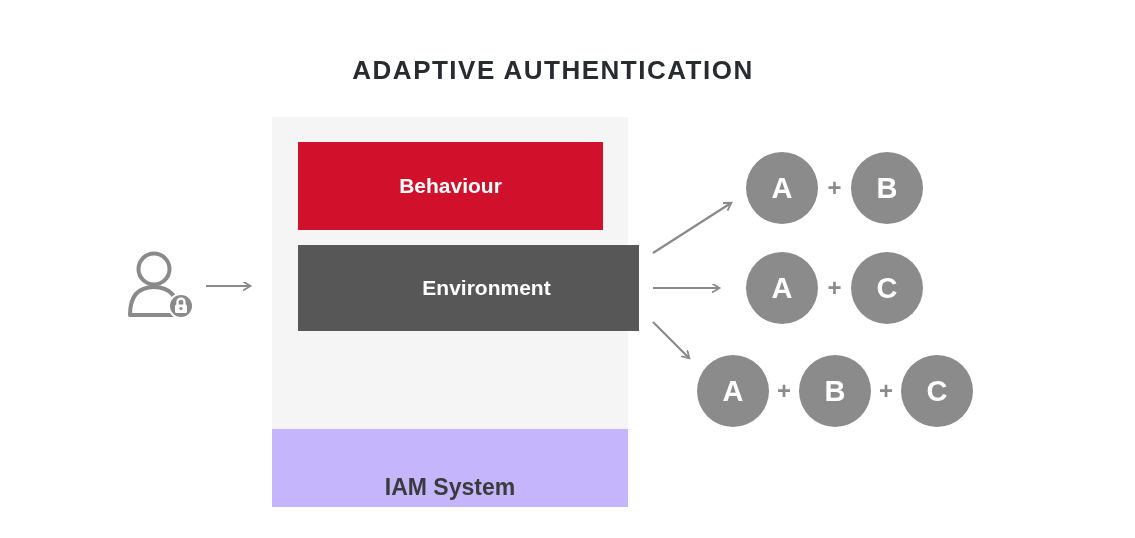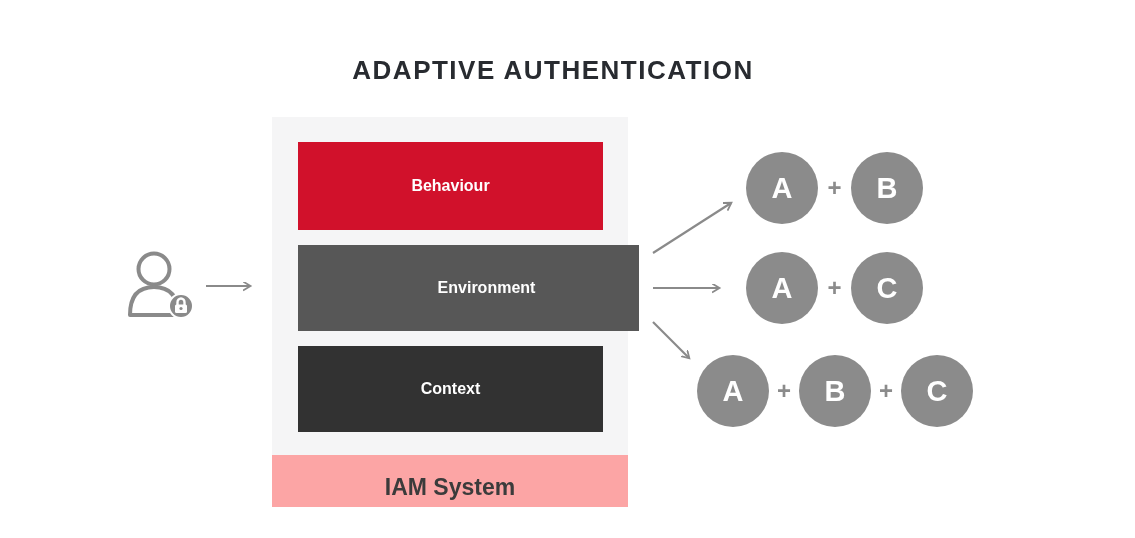--- a/index.html
+++ b/index.html
@@ -25,29 +25,29 @@
     position:absolute;
     left:272px;top:117px;
     width:356px;height:390px;
     background:#f5f5f6;
   }
   .layer{
     position:absolute;
     left:26px;width:305px;
     display:flex;align-items:center;justify-content:center;
     color:#ffffff;
-    font-size:16px;font-weight:bold;
+    font-size:21px;font-weight:bold;
   }
   .layer.behaviour{top:25px;height:88px;background:#d1112b;}
   .layer.environment{top:128px;height:86px;background:#575757;padding-left:36px;}
   .layer.context{top:229px;height:86px;background:#323232;}
   .iam-base{
     position:absolute;
-    left:0;bottom:0;width:356px;height:52px;
-    background:#fca5a5;
+    left:0;bottom:0;width:356px;height:78px;
+    background:#c4b5fd;
     display:flex;align-items:flex-end;justify-content:center;
     padding-bottom:6px;box-sizing:border-box;
     color:#3b3b3b;
     font-size:23px;font-weight:bold;
   }
   
   .user-icon{
     position:absolute;left:127px;top:249px;
     width:68px;height:70px;
   }
@@ -106,23 +106,20 @@
     <line x1="653" y1="322" x2="689" y2="358" stroke="#8a8a8a" stroke-width="2.2" marker-end="url(#ah)"></line>
   </svg>
 
   <div class="stack">
     <div class="layer behaviour">
       <span>Behaviour</span>
     </div>
     <div class="layer environment">
       <span>Environment</span>
     </div>
-    <div class="layer context">
-      <span>Context</span>
-    </div>
     <div class="iam-base">
       <span>IAM System</span>
     </div>
   </div>
 
   <div class="combo-row row-1">
     <div class="factor-circle">
       <span>A</span>
     </div>
     <div class="plus">+</div>

